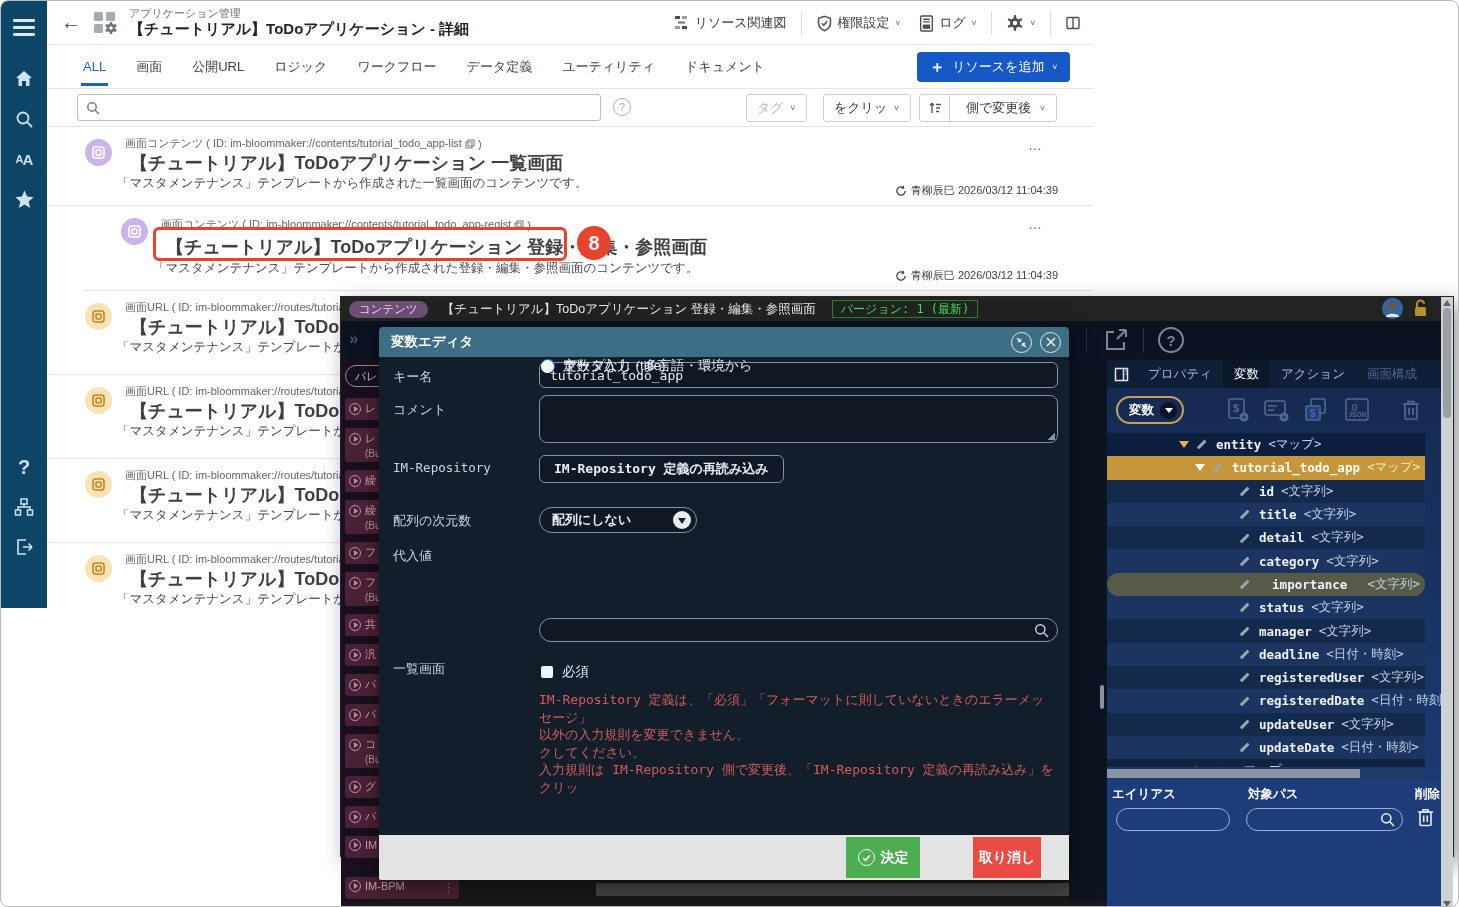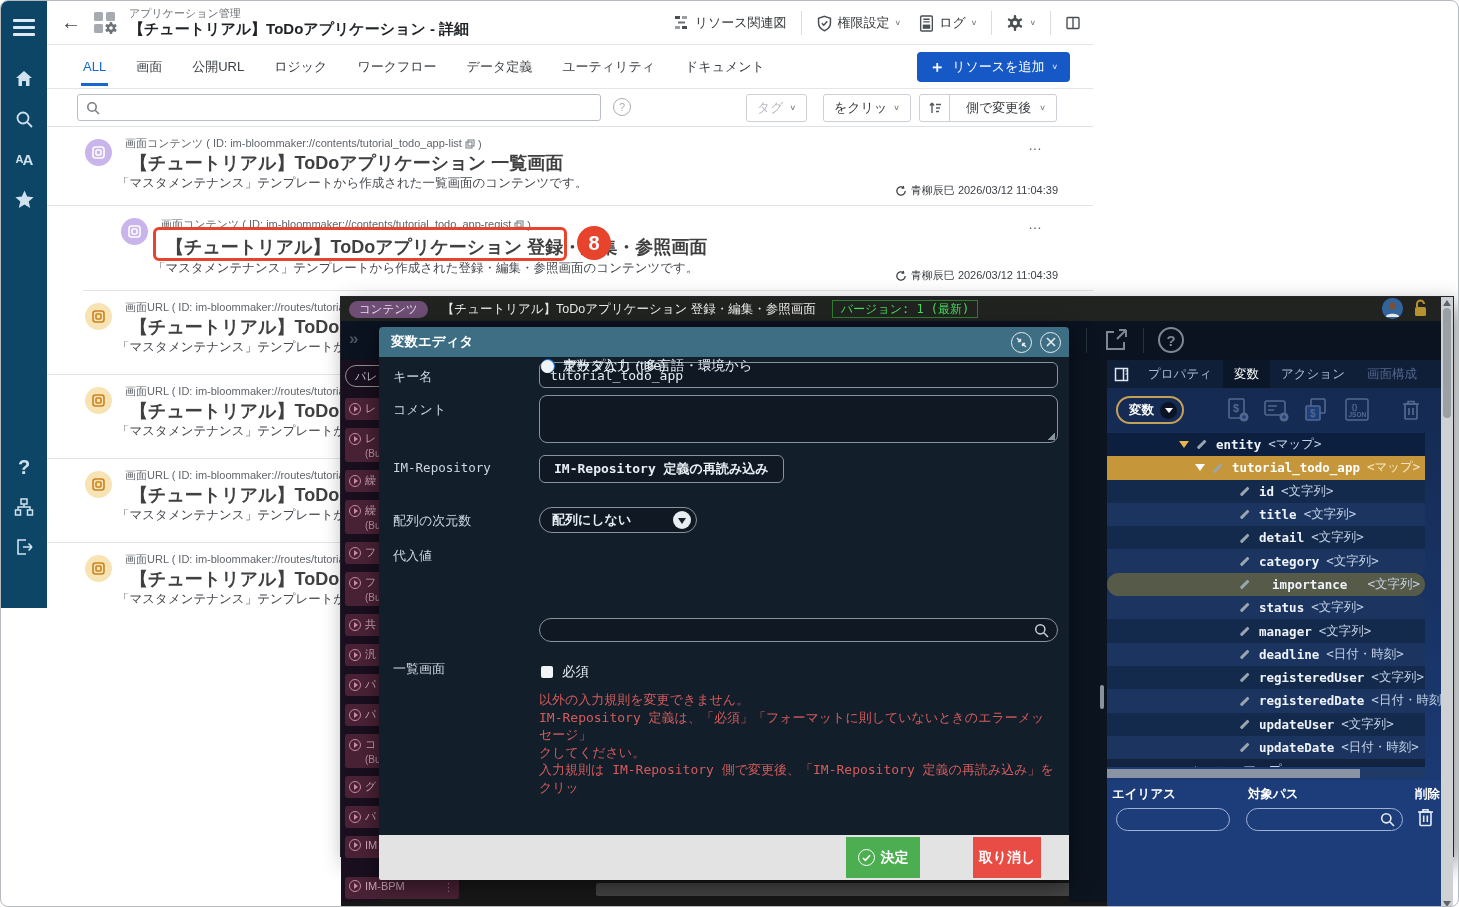--- a/index.html
+++ b/index.html
@@ -818,22 +818,22 @@
         </div>
 
         <div class="f-label" style="top:303px;">一覧画面</div>
         <div class="chk-row">
           <span class="chk"></span>
           <span>必須</span>
         </div>
 
         <div class="warn mono">
 
-        <div>以外の入力規則を変更できません。</div>
-            <div>IM-Repository 定義は、「必須」「フォーマットに則していないときのエラーメッセージ」</div>
+        <div>IM-Repository 定義は、「必須」「フォーマットに則していないときのエラーメッセージ」</div>
+            <div>以外の入力規則を変更できません。</div>
             <div>クしてください。</div>
             <div>入力規則は IM-Repository 側で変更後、「IM-Repository 定義の再読み込み」をクリッ</div>
           </div>
       </div>
       <div class="m-foot">
         <div class="ok-btn">
           <span class="cir">
               <svg width="9" height="8" viewBox="0 0 9 8" fill="none" stroke="#fff" stroke-width="1.6">
                 <path d="M1 4 L3.4 6.4 L8 1.2"></path>
               </svg>

